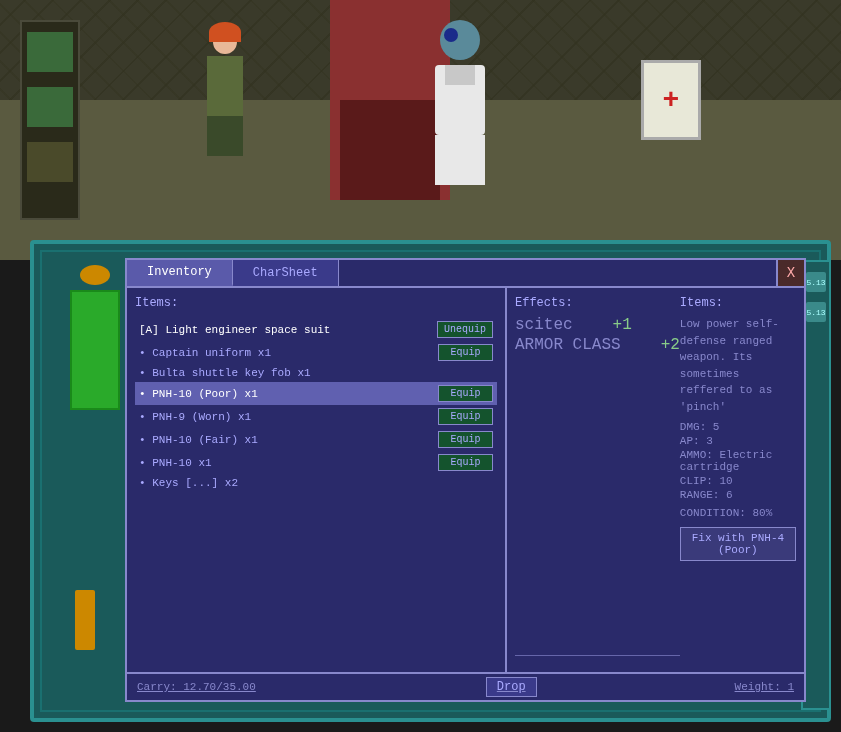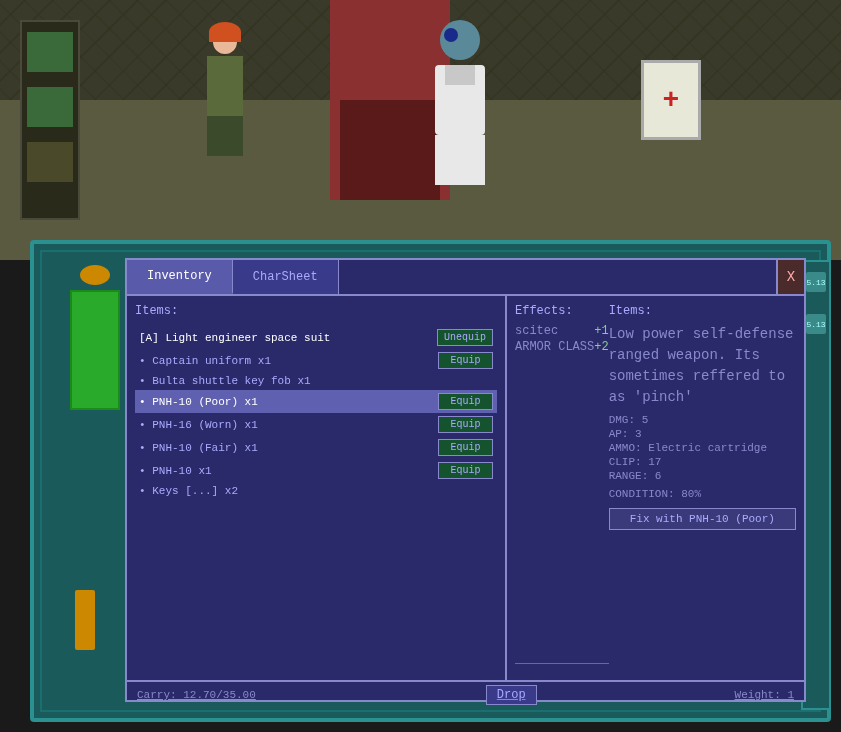--- a/index.html
+++ b/index.html
@@ -233,21 +233,21 @@
       left: 125px;
       right: 35px;
       bottom: 30px;
       background: #2a2a6a;
       border: 2px solid #8888cc;
     }
 
     
     .tab-bar {
       display: flex;
-      height: 36px;
+      height: 28px;
       border-bottom: 2px solid #8888cc;
     }
 
     .tab {
       display: flex;
       align-items: center;
       justify-content: center;
       padding: 0 20px;
       background: #3a3a8a;
       border-right: 1px solid #8888cc;
@@ -344,33 +344,33 @@
     }
 
     .section-title {
       color: #aaaaff;
       font-size: 12px;
       margin-bottom: 6px;
     }
 
     .effect-row {
       display: flex;
-      justify-content: space-between;
       color: #8888cc;
-      font-size: 12px;
+      font-size: 16px;
       margin-bottom: 2px;
+      gap: 40px;
     }
 
     .effect-value { color: #88cc88; }
 
     .info-section { flex: 1; }
 
     .info-text {
       color: #8888cc;
-      font-size: 14px;
+      font-size: 11px;
       line-height: 1.5;
       margin-bottom: 6px;
     }
 
     .stat-line {
       color: #8888cc;
       font-size: 11px;
       margin-bottom: 2px;
     }
 
@@ -448,21 +448,21 @@
       right: 10px;
       top: 260px;
       width: 30px;
       height: 450px;
       background: #1a5a5a;
       border: 2px solid #2a9090;
       display: flex;
       flex-direction: column;
       align-items: center;
       padding: 10px 0;
-      gap: 22px;
+      gap: 10px;
     }
 
     .r-comp {
       width: 20px;
       height: 20px;
       background: #3a8a8a;
       border-radius: 2px;
       display: flex;
       align-items: center;
       justify-content: center;
@@ -559,21 +559,21 @@
       <div class="inventory-item">
         <span class="item-text">• Bulta shuttle key fob x1</span>
       </div>
 
       <div class="inventory-item highlighted">
         <span class="item-text white">• PNH-10 (Poor) x1</span>
         <button class="equip-btn">Equip</button>
       </div>
 
       <div class="inventory-item">
-        <span class="item-text">• PNH-16 (Worn) x1</span>
+        <span class="item-text">• PNH-9 (Worn) x1</span>
         <button class="equip-btn">Equip</button>
       </div>
 
       <div class="inventory-item">
         <span class="item-text">• PNH-10 (Fair) x1</span>
         <button class="equip-btn">Equip</button>
       </div>
 
       <div class="inventory-item">
         <span class="item-text">• PNH-10 x1</span>
@@ -599,26 +599,26 @@
         </div>
       </div>
 
       <div class="info-section">
         <div class="section-title">Items:</div>
         <div class="info-text">Low power self-defense ranged weapon. Its sometimes reffered to as 'pinch'</div>
 
         <div class="stat-line">DMG: 5</div>
         <div class="stat-line">AP: 3</div>
         <div class="stat-line">AMMO: Electric cartridge</div>
-        <div class="stat-line">CLIP: 17</div>
+        <div class="stat-line">CLIP: 10</div>
         <div class="stat-line">RANGE: 6</div>
 
         <div class="condition-text">CONDITION: 80%</div>
 
-        <button class="fix-btn">Fix with PNH-10 (Poor)</button>
+        <button class="fix-btn">Fix with PNH-4 (Poor)</button>
       </div>
     </div>
 
   </div>
 
   <div class="bottom-bar">
     <span>Carry: 12.70/35.00</span>
     <button class="drop-btn">Drop</button>
     <span>Weight: 1</span>
   </div>

